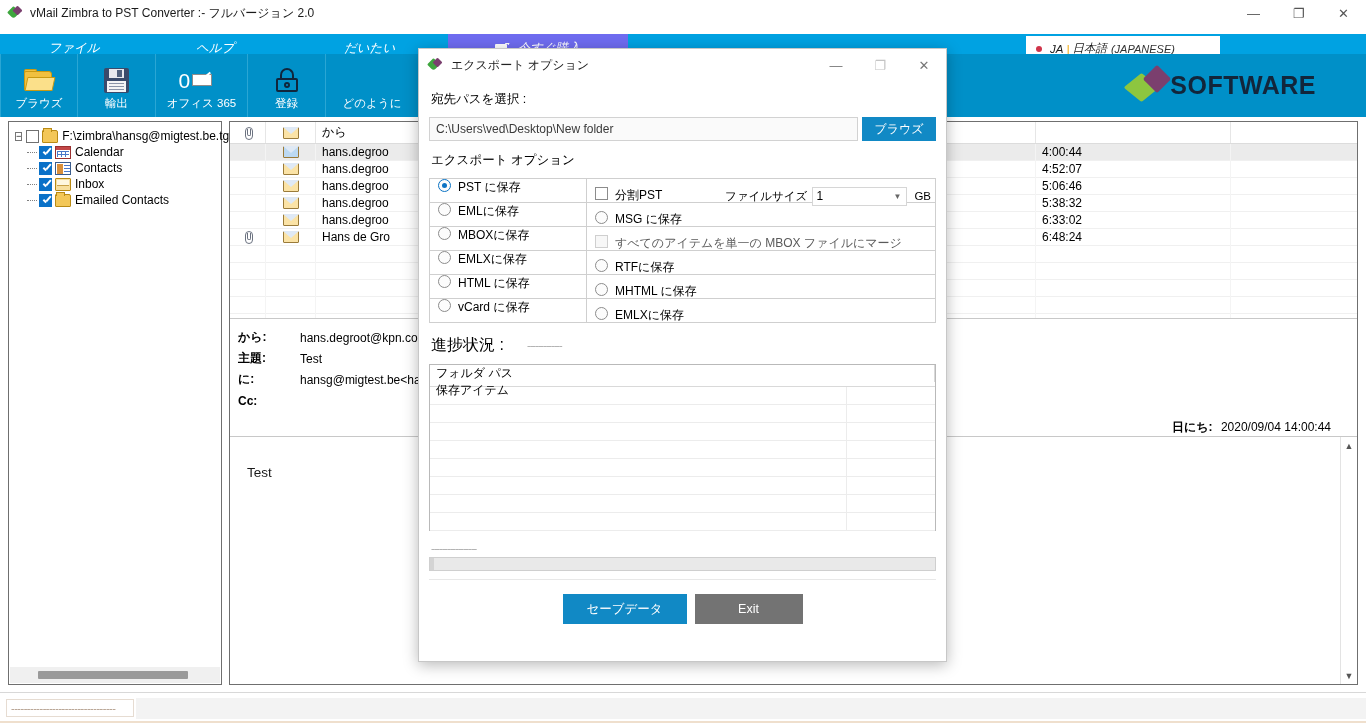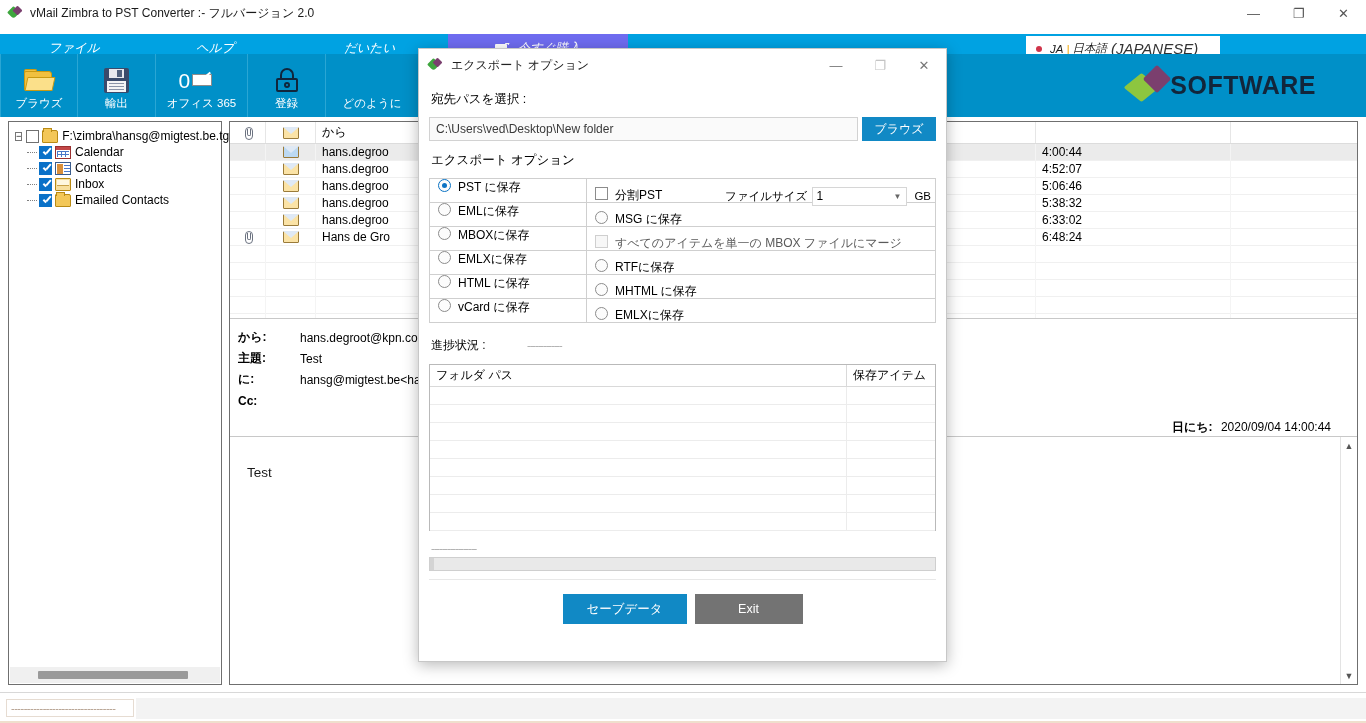--- a/index.html
+++ b/index.html
@@ -75,21 +75,21 @@
     position: absolute; right: 146px; top: 2px; width: 194px; height: 25px;
     background: #ffffff; display: flex; align-items: center; padding-left: 24px;
     font-size: 11.5px; color: #1a1a1a;
   }
   .lang-dot {
     position: absolute; left: 10px; top: 10px; width: 6px; height: 6px;
     border-radius: 50%; background: #d0344a;
   }
   .lang-ja { font-weight: 400; }
   .lang-sep { color: #f0a500; margin: 0 3px; }
-  .lang-paren { color: #333; font-size: 15px; }
+  .lang-paren { color: #333; font-size: 11px; }
 
   
   .toolbar {
     position: absolute; top: 54px; left: 0; width: 1366px; height: 63px;
     background: #0090c8;
     display: flex; align-items: stretch;
   }
   .tool {
     width: 78px; display: flex; flex-direction: column; align-items: center;
     justify-content: center; gap: 2px;
@@ -401,28 +401,28 @@
   .fs-group { margin-left: auto; display: flex; align-items: center; gap: 0px; padding-right: 4px; }
   .fs-lab { font-size: 11.5px; color: #000; margin-right: 5px; }
   .fs-combo {
     width: 95px; height: 19px; border: 1px solid #d6d6d6; background: #fff;
     display: flex; align-items: center; font-size: 12px; color: #000; padding-left: 3px;
   }
   .fs-combo .arrow { margin-left: auto; margin-right: 5px; font-size: 8px; color: #666; }
   .fs-unit { font-size: 11.5px; color: #000; margin-left: 7px; }
 
   .prog-row { display: flex; align-items: center; margin-top: 13px; height: 18px; padding-left: 2px; }
-  .prog-lab { font-size: 12px; color: #000; width: 96px; }
+  .prog-lab { font-size: 16px; color: #000; width: 96px; }
   .prog-dashes { font-size: 11px; color: #a8a8a8; letter-spacing: -1px; }
 
   .res-table {
     margin-top: 10px; border: 1px solid #b9b9b9; height: 167px; background: #ffffff;
     position: relative;
   }
-  .res-head { display: flex; height: 22px; border-bottom: 1px solid #d9d9d9; font-size: 12px; }
+  .res-head { display: flex; height: 22px; border-bottom: 1px solid #d9d9d9; font-size: 12px; flex-direction: column; }
   .res-h1 { flex: 1; display: flex; align-items: center; padding-left: 6px; border-right: 1px solid #d9d9d9; }
   .res-h2 { width: 88px; display: flex; align-items: center; padding-left: 6px; }
   .res-rows { position: absolute; left: 0; right: 0; top: 22px; bottom: 0; }
   .res-row { display: flex; height: 18px; border-bottom: 1px solid #ececec; }
   .res-c1 { flex: 1; border-right: 1px solid #ececec; }
   .res-c2 { width: 88px; }
 
   .dlg-dashes { margin-top: 11px; font-size: 11px; color: #a8a8a8; letter-spacing: -1px; padding-left: 2px; }
   .dlg-progbar {
     margin-top: 3px; height: 14px; border: 1px solid #cfcfcf; background: #e9e9e9;

